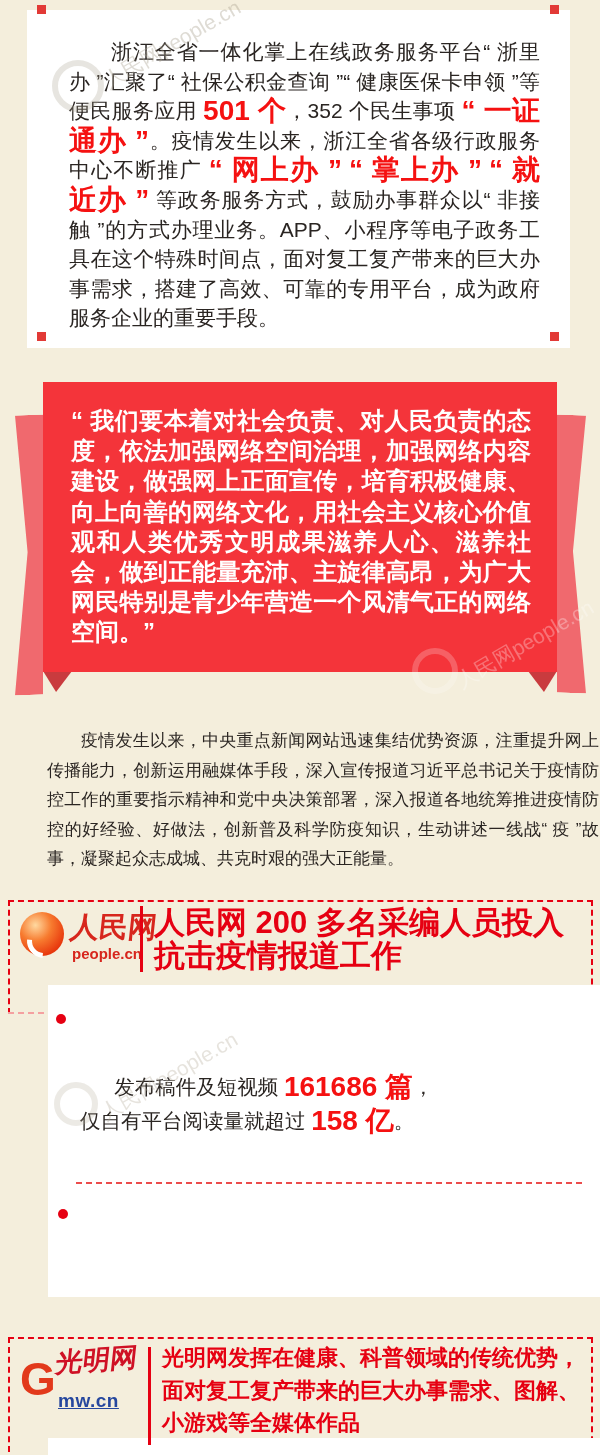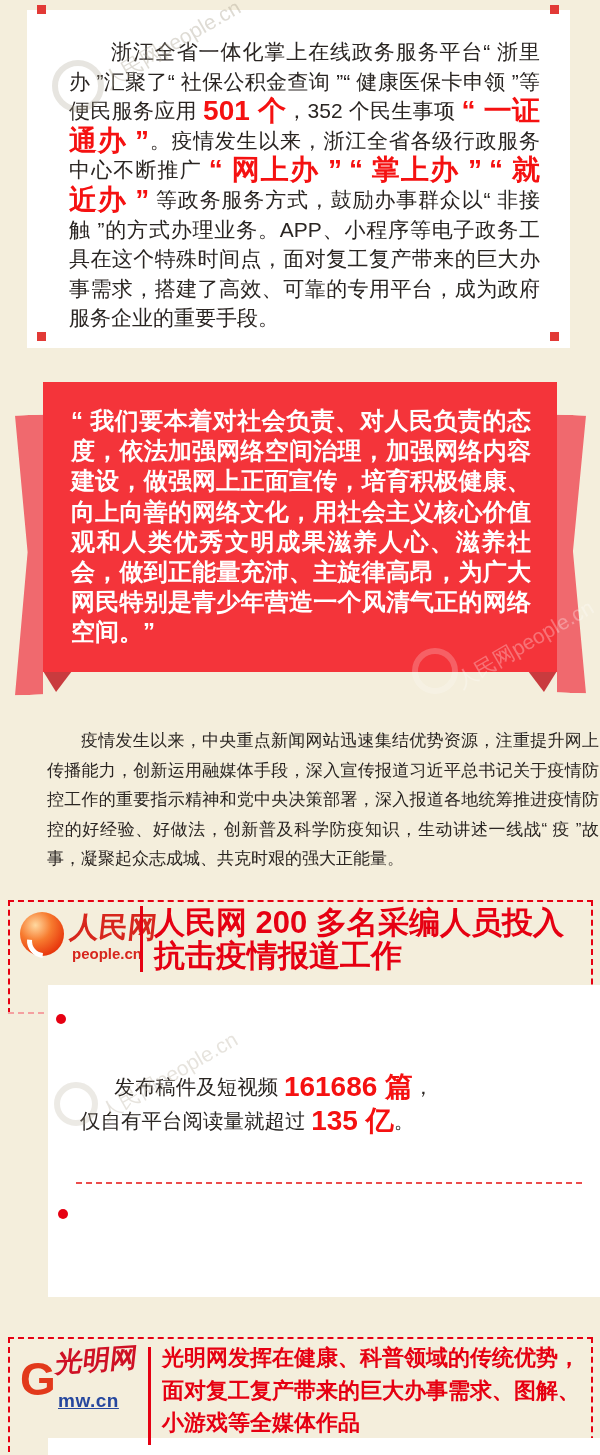--- a/index.html
+++ b/index.html
@@ -140,21 +140,21 @@
   <div class="abs pd-ball"></div>
   <div class="abs pd-script">人民网</div>
   <div class="abs pd-domain">people.cn</div>
   <div class="abs v-divider people-divider"></div>
   <h2 class="abs section-heading people-heading">人民网 200 多名采编人员投入抗击疫情报道工作</h2>
 
   <div class="abs bullets-card">
     <div class="stat-item sep">
       <span class="dot"></span>
       <span><span class="seg-t">发布稿件及短视频 </span><span class="seg-e1">161686 篇</span><span class="seg-t">，
-仅自有平台阅读量就超过 </span><span class="seg-e1">135 亿</span><span class="seg-t">。</span></span>
+仅自有平台阅读量就超过 </span><span class="seg-e1">158 亿</span><span class="seg-t">。</span></span>
     </div>
     <div class="stat-item">
       <span class="dot"></span>
       
     </div>
 
   </div>
 
   <div class="abs dash-frame gmw-frame"></div>
   <div class="abs gmw-g">G</div>

